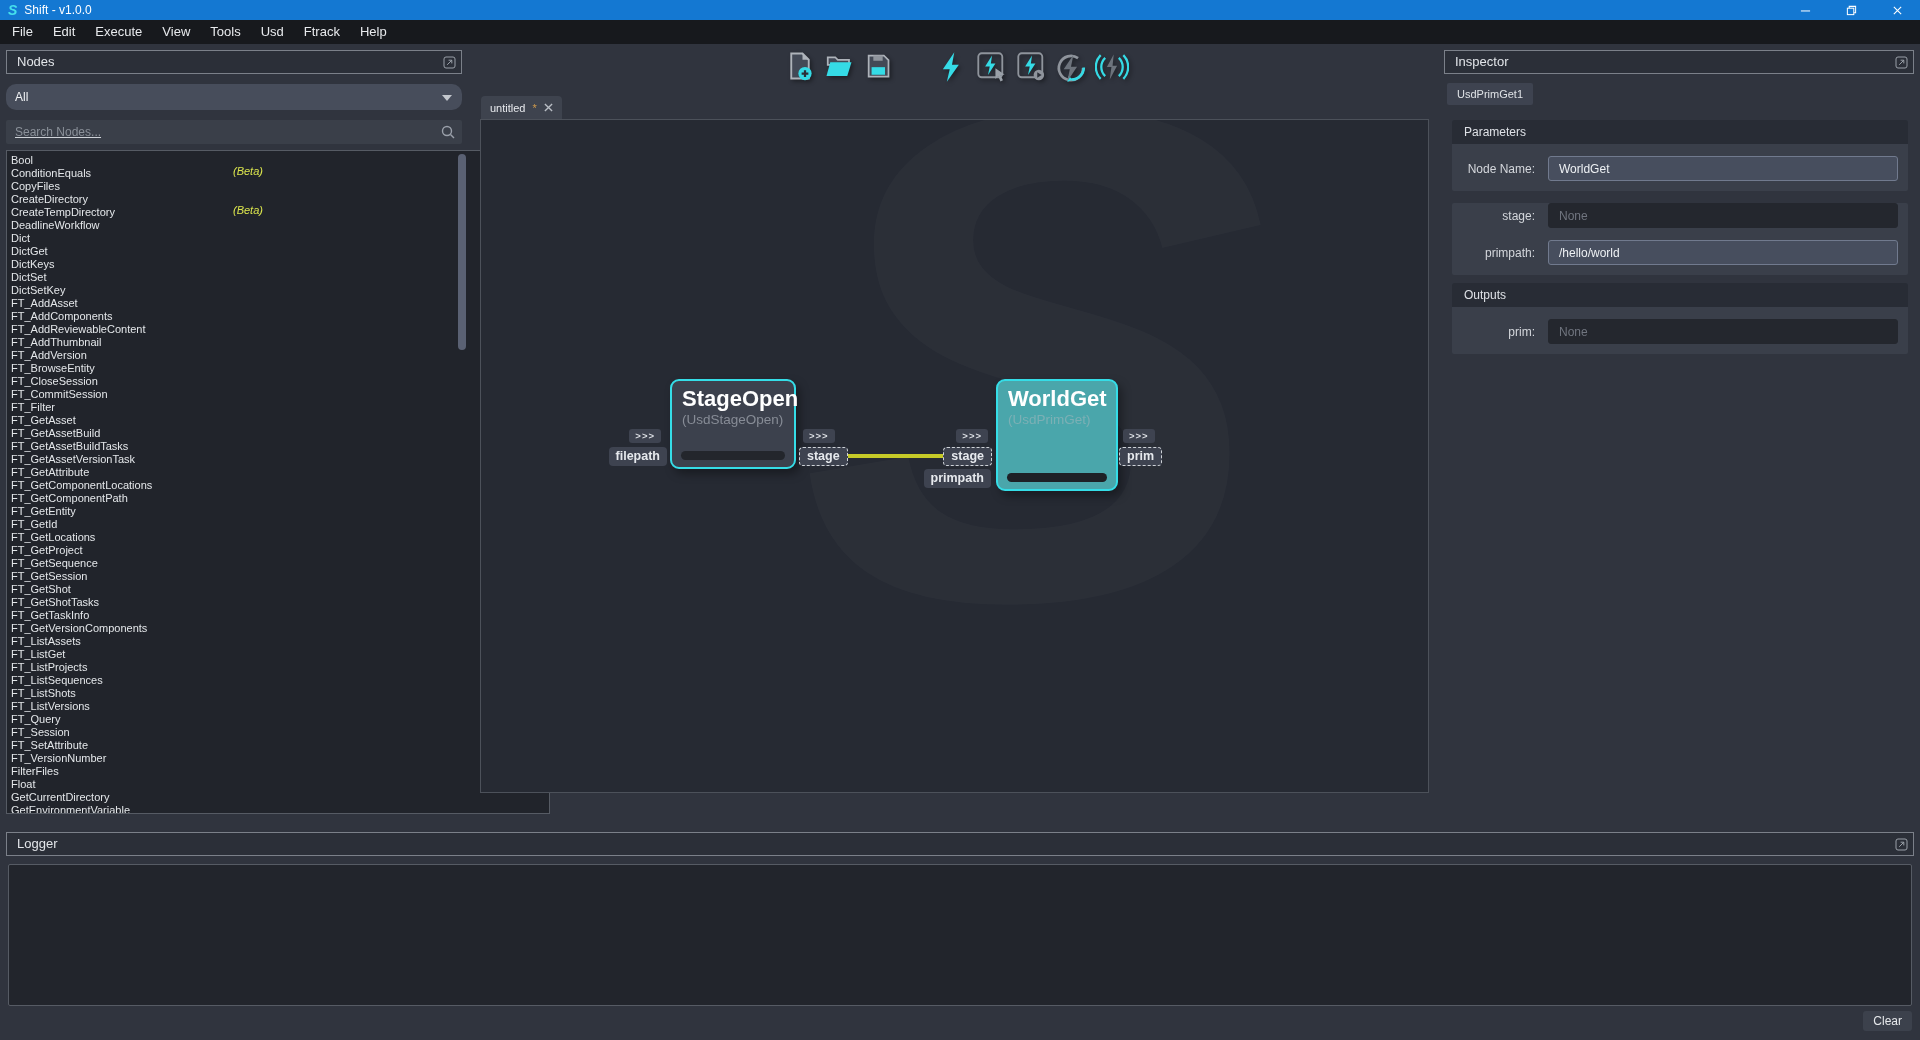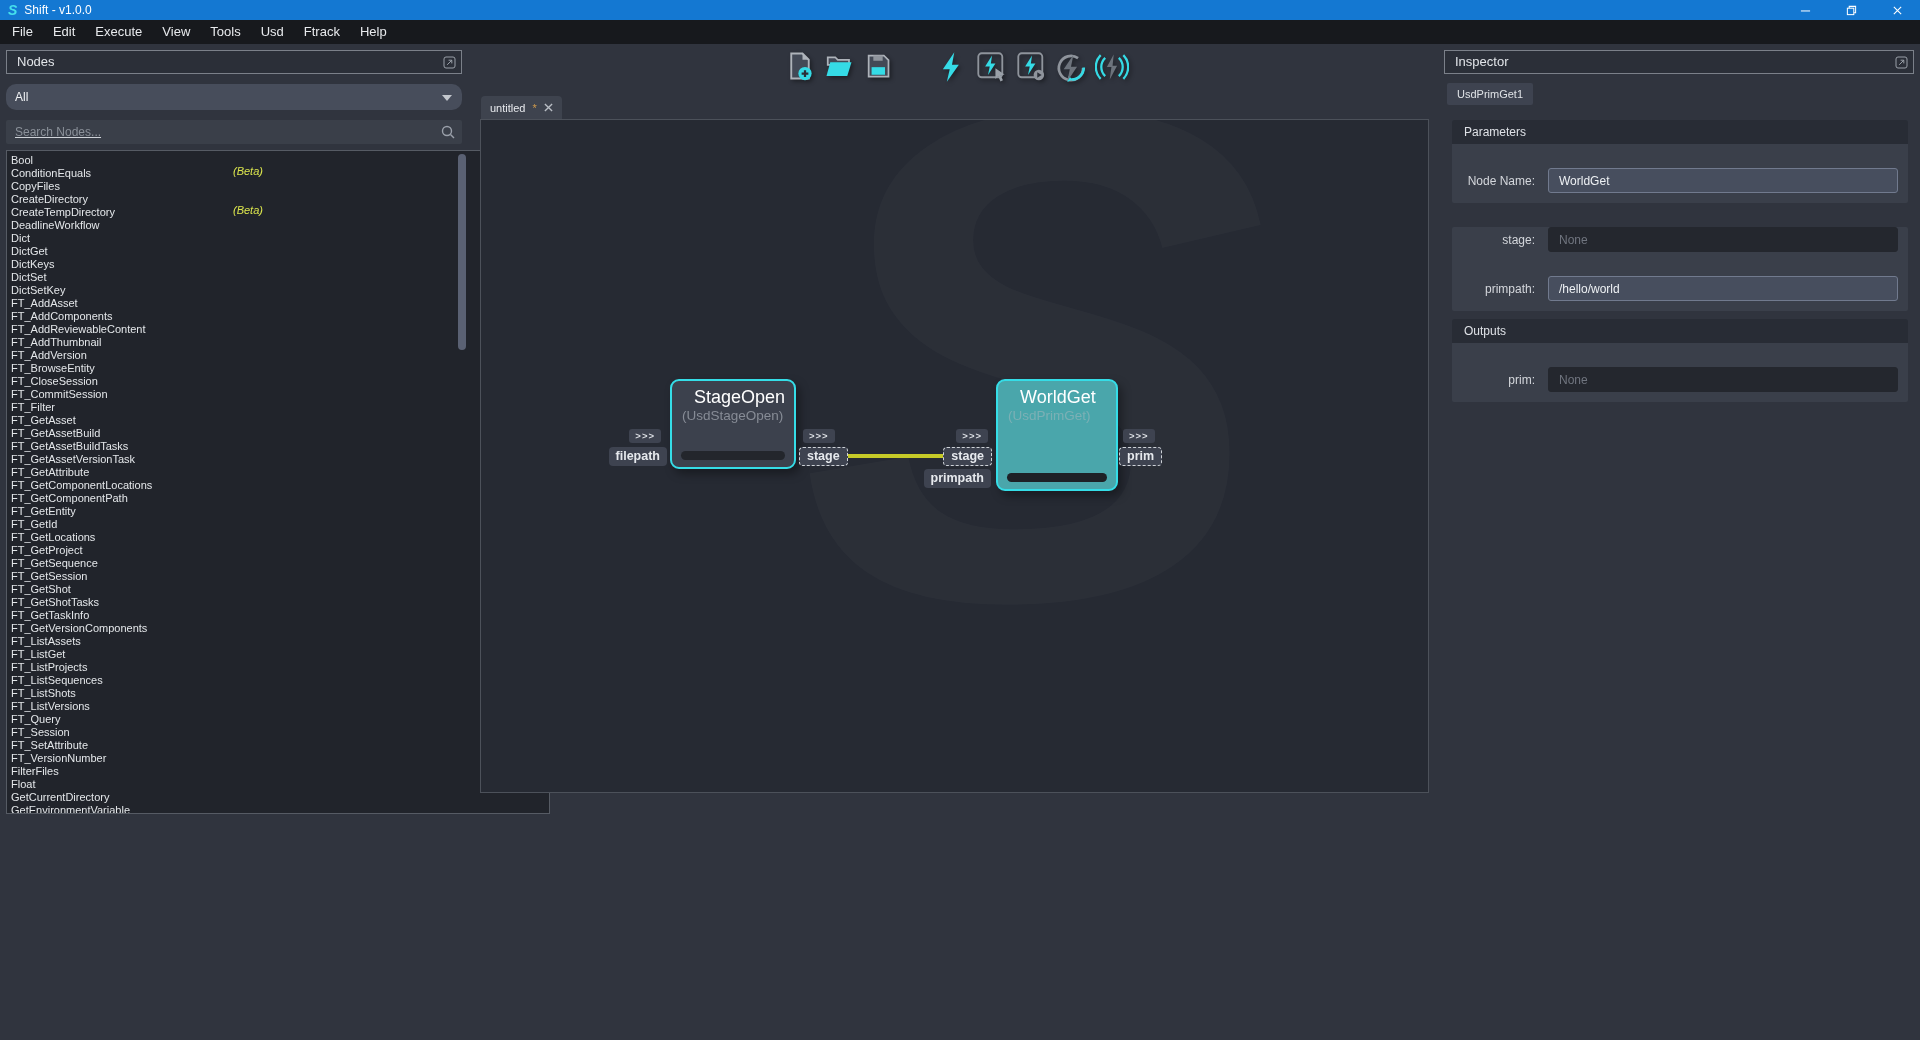--- a/index.html
+++ b/index.html
@@ -60,21 +60,21 @@
   .tab svg { width:9px; height:9px; }
   .canvas { position:absolute; left:12px; top:75px; width:949px; height:674px;
             background:#262a33; border:1px solid #4c515a; overflow:hidden; }
   .watermark { position:absolute; left:320px; top:-115px; font-size:700px; font-weight:bold;
                font-style:italic; color:rgba(255,255,255,0.024); line-height:1;
                pointer-events:none; }
 
   
   .gnode { position:absolute; border:2px solid #35dde7; border-radius:9px;
            box-shadow:4px 5px 10px rgba(0,0,0,.35); }
-  .gnode .ntitle { font-size:18px; font-weight:normal; color:#ffffff; padding:7px 10px 0 22px;
+  .gnode .ntitle { font-size:22px; font-weight:bold; color:#ffffff; padding:7px 10px 0 10px;
                    line-height:1.02; white-space:nowrap; }
   .gnode .nsub { font-size:13.5px; padding:2px 10px 0 10px; white-space:nowrap; }
   .gnode .nstatus { position:absolute; left:9px; right:9px; bottom:7px; height:9px; border-radius:5px; }
   .n-stageopen { left:189px; top:259px; width:126px; height:90px; background:#3c414d; }
   .n-stageopen .nsub { color:#878c96; }
   .n-stageopen .nstatus { background:#23262c; }
   .n-worldget { left:515px; top:259px; width:122px; height:112px; background:#4aa6ab; }
   .n-worldget .nsub { color:#7cb0b5; }
   .n-worldget .nstatus { background:#1e2126; }
 
@@ -89,21 +89,21 @@
 
   
   .right-panel { position:absolute; left:1438px; top:44px; width:482px; height:776px;text-decoration:underline; }
   .rp-hdr { left:6px; top:6px; width:470px; }
   .insp-tab { position:absolute; left:9px; top:39px; height:22px; background:#3e4350;
               color:#dfe2e6; font-size:11px; line-height:22px; padding:0 10px; border-radius:2px; }
   .insp-body { position:absolute; left:14px; top:76px; width:456px; }
   .section { background:#3a3f4a; border-radius:2px; margin-bottom:8px; padding-bottom:10px; }
   .section-hdr { height:24px; background:#282c35; color:#dfe2e7; font-size:12px;
                  line-height:24px; padding:0 12px; border-radius:2px 2px 0 0; }
-  .prow { display:flex; align-items:center; margin:24px 10px 0 8px; }
+  .prow { display:flex; align-items:center; margin:12px 10px 0 8px; }
   .prow .plabel { width:88px; text-align:right; color:#d4d7dc; font-size:12px; padding-right:13px; }
   .pfield { flex:1; height:25px; font-size:12px; line-height:25px; padding:0 10px; border-radius:3px; }
   .pfield.edit { background:#474e5e; border:1px solid #717a8e; color:#eef1f4;
                  font-family:"Liberation Sans",sans-serif; }
   input.pfield.edit { line-height:normal; }
   .pfield.off { background:#24272e; border:1px solid #24272e; color:#70757f; }
 
   
   .logger { position:absolute; left:0; top:820px; width:1920px; height:220px; }
   .log-hdr { left:6px; top:12px; width:1908px; }
@@ -551,14 +551,25 @@
       <div class="section">
         <div class="section-hdr">Outputs</div>
         <div class="prow">
           <span class="plabel">prim:</span>
           <div class="pfield off">None</div>
         </div>
       </div>
     </div>
   </div>
 
+  <div class="logger">
+    <div class="phdr log-hdr">
+      <span>Logger</span>
+      <svg class="undock" viewBox="0 0 13 13" fill="none" stroke="#9aa0a8">
+        <rect x="1" y="1" width="11" height="11" rx="2"></rect>
+          <path d="M4.2 8.8 8.8 4.2M5.6 4.2h3.2v3.2"></path>
+        </svg>
+    </div>
+    <div class="log-body"></div>
+    <button class="clear-btn">Clear</button>
+  </div>
 
 </div>
 
 </body></html>

